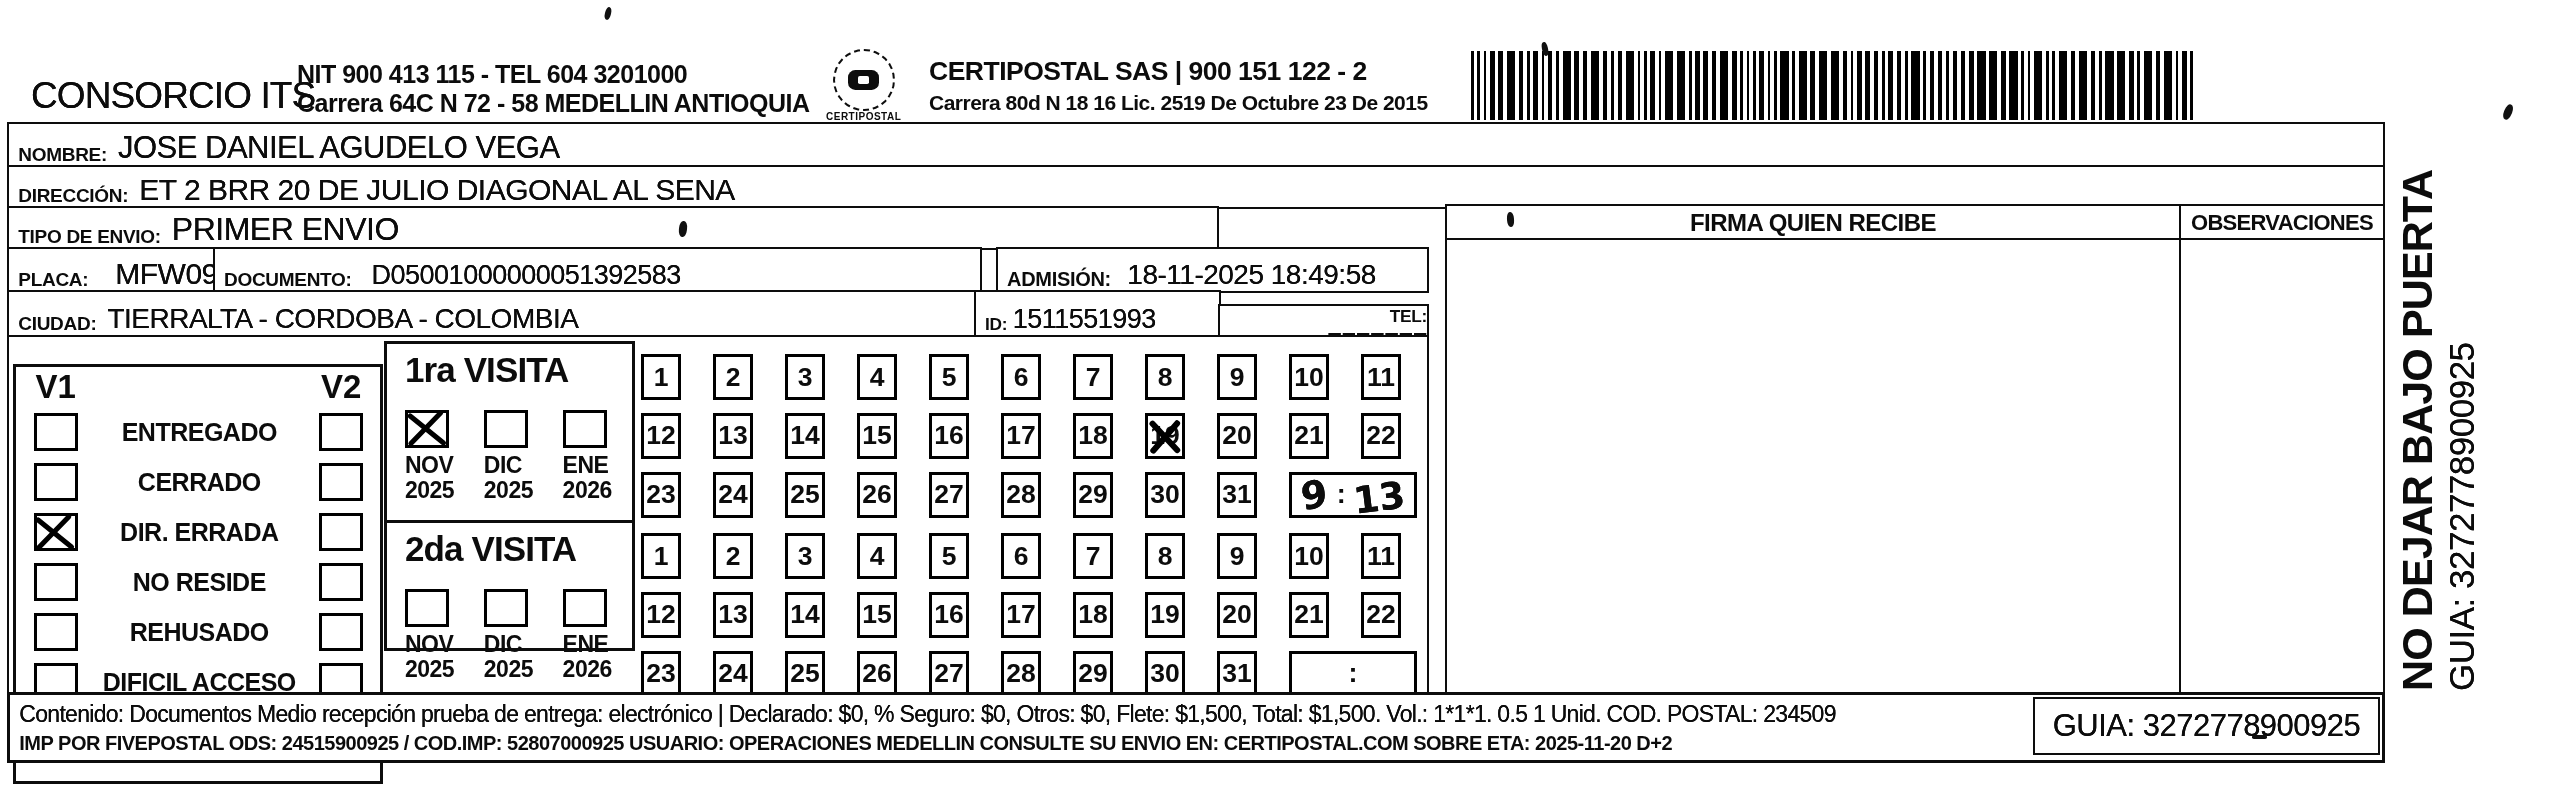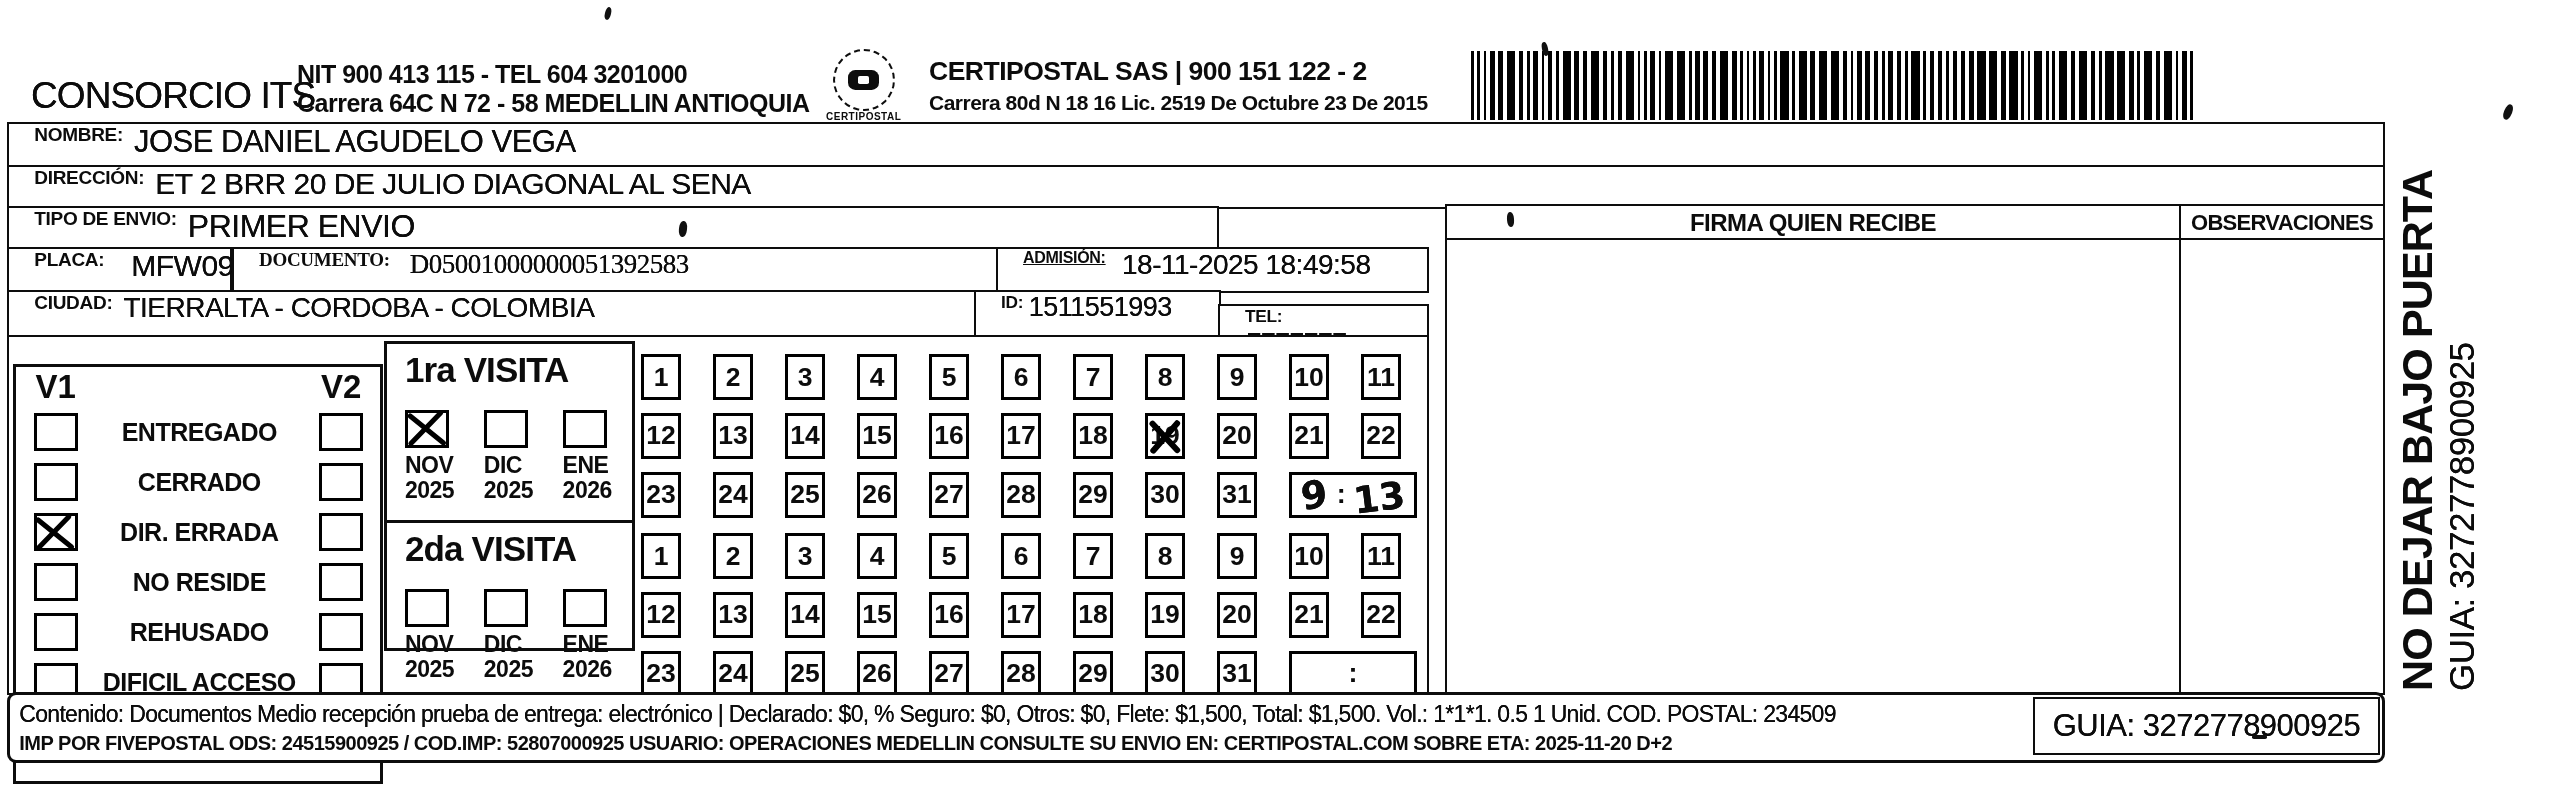--- a/index.html
+++ b/index.html
@@ -2,21 +2,21 @@
 <html style="font-size:14.6px"><head>
 <meta charset="utf-8">
 <style>
   html,body{margin:0;padding:0;background:#ffffff;}
   body{font-family:"Liberation Sans", sans-serif; color:#0c0c0c;}
   #page{position:relative;width:2576px;height:790px;background:#fff;overflow:hidden;}
 
   .abs{position:absolute;}
   .box{position:absolute;background:#fff;border:2.7px solid #0d0d0d;box-sizing:border-box;}
   .thick{border-width:3.7px;}
-  .cellrow{display:flex;align-items:flex-start;padding-left:25px;white-space:nowrap;overflow:visible;}
+  .cellrow{display:flex;align-items:flex-end;padding-left:9px;white-space:nowrap;overflow:visible;}
   .lbl{font-weight:bold;font-size:19px;letter-spacing:-0.3px;}
   .val{font-size:30px;letter-spacing:-0.5px;margin-left:11px;text-shadow:0 0 0.5px #000;}
 
   
   .h-company{font-size:37px;letter-spacing:-0.9px;text-shadow:0 0 0.5px #000;}
   .h-info{font-size:25px;font-weight:bold;letter-spacing:-0.5px;line-height:28px;}
   .logo-circle{width:58px;height:58px;border:2.7px dashed #0d0d0d;border-radius:50%;display:flex;align-items:center;justify-content:center;}
   .logo-inner{width:31px;height:20px;background:#0d0d0d;border-radius:7.3px;position:relative;}
   .logo-inner::after{content:"";position:absolute;left:10px;top:6.4px;width:11px;height:7.3px;background:#fff;border-radius:1.8px;}
   .logo-text{font-size:10px;font-weight:bold;letter-spacing:0.5px;border-bottom:0.9px dashed #0d0d0d;padding-bottom:0.9px;}
@@ -192,26 +192,26 @@
   </div>
   <div class="box cellrow" style="left:7.3px;top:206px;width:1212px;height:44px;">
     <span class="lbl">TIPO DE ENVIO:</span>
     <span class="val" style="font-size:32px;">PRIMER ENVIO</span>
   </div>
 
   <div class="box cellrow" style="left:7.3px;top:247px;width:225px;height:46px;gap:16px;">
     <span class="lbl">PLACA:</span>
     <span class="val">MFW09H</span>
   </div>
-  <div class="box cellrow" style="left:232px;top:247px;width:769px;height:46px;font-family:Liberation Serif, serif;">
+  <div class="box cellrow" style="left:213px;top:247px;width:769px;height:46px;">
     <span class="lbl">DOCUMENTO:</span>
     <span class="val" style="font-size:27px;margin-left:20px;">D05001000000051392583</span>
   </div>
   <div class="box cellrow" style="left:996px;top:247px;width:433px;height:46px;">
-    <span class="lbl" style="font-size:16px;text-decoration:underline;">ADMISIÓN:</span>
+    <span class="lbl" style="font-size:20px;">ADMISIÓN:</span>
     <span class="val" style="font-size:28px;margin-left:16.4px;">18-11-2025 18:49:58</span>
   </div>
 
   <div class="box cellrow" style="left:7.3px;top:290px;width:969px;height:47px;">
     <span class="lbl">CIUDAD:</span>
     <span class="val" style="font-size:28px;">TIERRALTA - CORDOBA - COLOMBIA</span>
   </div>
   <div class="box cellrow" style="left:974px;top:290px;width:247px;height:47px;">
     <span class="lbl" style="font-size:17.3px;">ID:</span>
     <span class="val" style="font-size:27px;margin-left:5.5px;">1511551993</span>
@@ -394,21 +394,21 @@
 
   <div class="box panel-head" id="firma-head-box" style="left:1445px;top:204px;width:736px;height:37px;">
     <span id="firma-head">FIRMA QUIEN RECIBE</span>
   </div>
   <div class="box panel-head" style="left:2179px;top:204px;width:206px;height:37px;">
     <span id="obs-head">OBSERVACIONES</span>
   </div>
   <div class="box" style="left:1445px;top:238px;width:736px;height:457px;"></div>
   <div class="box" style="left:2179px;top:238px;width:206px;height:457px;"></div>
 
-  <div class="box thick" style="left:7.3px;top:692px;width:2378px;height:71px;border-radius:9px;">
+  <div class="box thick" style="left:7.3px;top:692px;width:2378px;height:71px;">
     <div class="footer-line1" style="position:absolute;left:9px;top:6.4px;">Contenido: Documentos Medio recepción prueba de entrega: electrónico | Declarado: $0, % Seguro: $0, Otros: $0, Flete: $1,500, Total: $1,500. Vol.: 1*1*1. 0.5 1 Unid. COD. POSTAL: 234509</div>
     <div class="footer-line2" style="position:absolute;left:9px;top:37px;">IMP POR FIVEPOSTAL ODS: 24515900925 / COD.IMP: 52807000925 USUARIO: OPERACIONES MEDELLIN CONSULTE SU ENVIO EN: CERTIPOSTAL.COM SOBRE ETA: 2025-11-20 D+2</div>
   </div>
   <div class="box" id="guia-box" style="left:2033px;top:697px;width:347px;height:58px;">
     <span>GUIA: 3272778900925</span>
   </div>
 
   <div class="side-rot" id="side-line1" style="left:2393px;top:691px;">NO DEJAR BAJO PUERTA</div>
   <div class="side-rot" id="side-line2" style="left:2442px;top:691px;">GUIA: 3272778900925</div>
 

